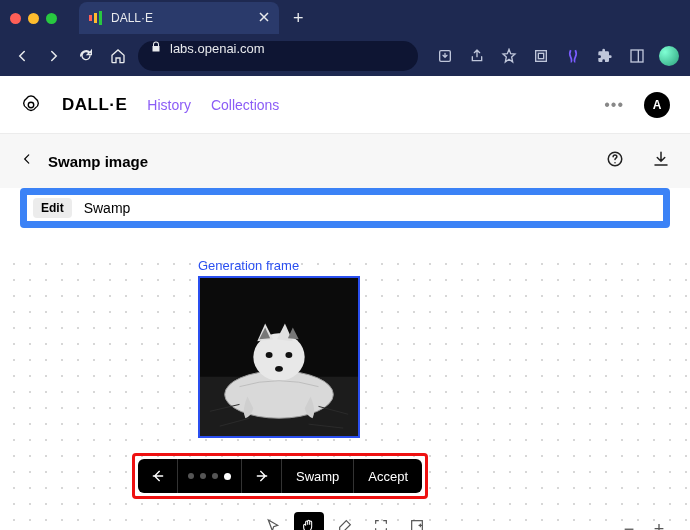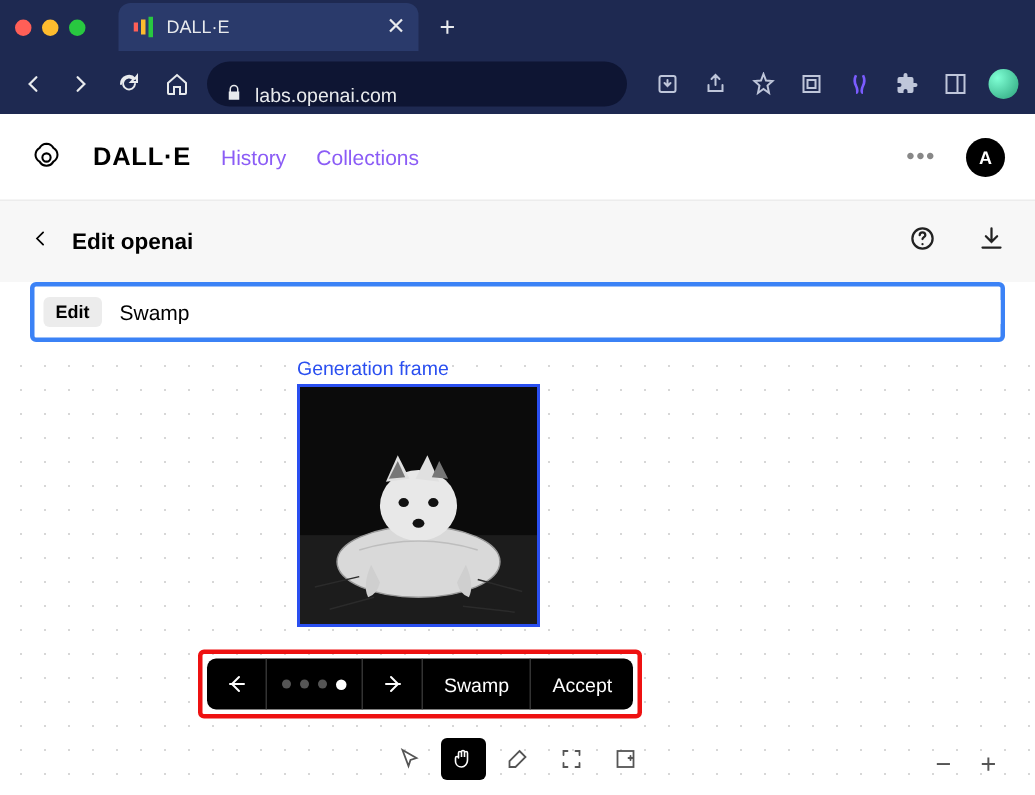--- a/index.html
+++ b/index.html
@@ -14,21 +14,21 @@
 .tl.yellow { background: #febc2e; }
 .tl.green { background: #28c840; }
 .tab { display: flex; align-items: center; background: #2a3a6b; border-radius: 8px 8px 0 0; height: 32px; padding: 0 10px; gap: 8px; min-width: 200px; color: #e8eaed; font-size: 12px; }
 .tab .favicon { width: 14px; height: 14px; display: flex; align-items: center; }
 .tab .title { flex: 1; }
 .tab .close { color: #e8eaed; cursor: pointer; }
 .new-tab { color: #e8eaed; margin-left: 6px; font-size: 18px; cursor: pointer; }
 
 .addr-bar { display: flex; align-items: center; height: 40px; padding: 0 10px; gap: 8px; }
 .nav-btn { width: 24px; height: 24px; display: flex; align-items: center; justify-content: center; color: #e8eaed; cursor: pointer; }
-.url-field { flex: 1; background: #0e1533; border-radius: 18px; height: 30px; display: flex; align-items: flex-end; padding: 0 12px; color: #e8eaed; font-size: 13px; gap: 8px; max-width: 280px; }
+.url-field { flex: 1; background: #0e1533; border-radius: 18px; height: 30px; display: flex; align-items: flex-start; padding: 0 12px; color: #e8eaed; font-size: 13px; gap: 8px; max-width: 280px; }
 .url-field .lock { color: #e8eaed; }
 .chrome-icons { display: flex; gap: 10px; margin-left: auto; align-items: center; }
 .chrome-icon { width: 22px; height: 22px; display: flex; align-items: center; justify-content: center; color: #bfc6da; cursor: pointer; }
 .ext-icon { width: 20px; height: 20px; border-radius: 50%; }
 
 
 .app-header { display: flex; align-items: center; height: 58px; padding: 0 20px; gap: 20px; border-bottom: 1px solid #ececec; }
 .logo { width: 22px; height: 22px; }
 .app-title { font-weight: 700; font-size: 17px; letter-spacing: 0.5px; }
 .nav-link { color: #8b5cf6; font-size: 14px; cursor: pointer; }
@@ -37,21 +37,21 @@
 .avatar { width: 26px; height: 26px; background: #000; color: #fff; border-radius: 50%; display: flex; align-items: center; justify-content: center; font-size: 12px; font-weight: 600; }
 
 
 .sub-header { display: flex; align-items: center; height: 54px; padding: 0 20px; gap: 14px; background: #f7f7f7; }
 .back-chev { cursor: pointer; }
 .sub-title { font-weight: 700; font-size: 15px; }
 .sub-header .spacer { flex: 1; }
 .sub-icon { cursor: pointer; color: #222; }
 
 
-.prompt-bar { display: flex; align-items: center; height: 40px; margin: 0 20px 2px 20px; background: #fff; border: 3px solid #3b82f6; border-radius: 4px; }
+.prompt-bar { display: flex; align-items: center; height: 40px; margin: 0 20px 22px 20px; background: #fff; border: 7px solid #3b82f6; border-radius: 4px; }
 .edit-badge { background: #ececec; border-radius: 4px; padding: 3px 8px; font-size: 12px; font-weight: 600; margin-left: 6px; }
 .prompt-input { flex: 1; border: none; outline: none; padding: 0 12px; font-size: 14px; color: #000000; }
 .generate-btn { color: #aaa; font-weight: 600; font-size: 14px; padding: 0 14px; cursor: pointer; border-left: 1px solid #ececec; height: 100%; display: flex; align-items: center; }
 
 
 .canvas-area { position: relative; background: #fff; height: 300px; background-image: radial-gradient(#d7d7d7 1px, transparent 1px); background-size: 16px 16px; background-position: 6px 6px; }
 .gen-frame-label { position: absolute; left: 198px; top: 8px; color: #2a4ff0; font-size: 13px; }
 .gen-frame { position: absolute; left: 198px; top: 26px; width: 162px; height: 162px; border: 2px solid #2a4ff0; overflow: hidden; background: #111; }
 .wolf-svg { width: 100%; height: 100%; display: block; }
 
@@ -186,21 +186,21 @@
   <span class="menu-dots">•••</span>
   <div class="avatar">
       <span>A</span>
     </div>
 </div>
 
 <div class="sub-header">
   <span class="back-chev"><svg width="14" height="14" viewBox="0 0 24 24" fill="none">
         <path d="M15 5l-7 7 7 7" stroke="#000" stroke-width="2" stroke-linecap="round"></path>
       </svg></span>
-  <span class="sub-title">Edit openai</span>
+  <span class="sub-title">Swamp image</span>
   <div class="spacer"></div>
   <span class="sub-icon"><svg width="18" height="18" viewBox="0 0 24 24" fill="none">
         <circle cx="12" cy="12" r="9" stroke="currentColor" stroke-width="2"></circle>
         <path d="M9.5 9a2.5 2.5 0 0 1 5 0c0 1.5-2.5 2-2.5 3.5M12 17h.01" stroke="currentColor" stroke-width="2" stroke-linecap="round"></path>
       </svg></span>
   <span class="sub-icon" style="margin-left:14px;"><svg width="18" height="18" viewBox="0 0 24 24" fill="none">
         <path d="M12 3v12m-5-5l5 5 5-5M4 20h16" stroke="currentColor" stroke-width="2" stroke-linecap="round"></path>
       </svg></span>
 </div>
 

